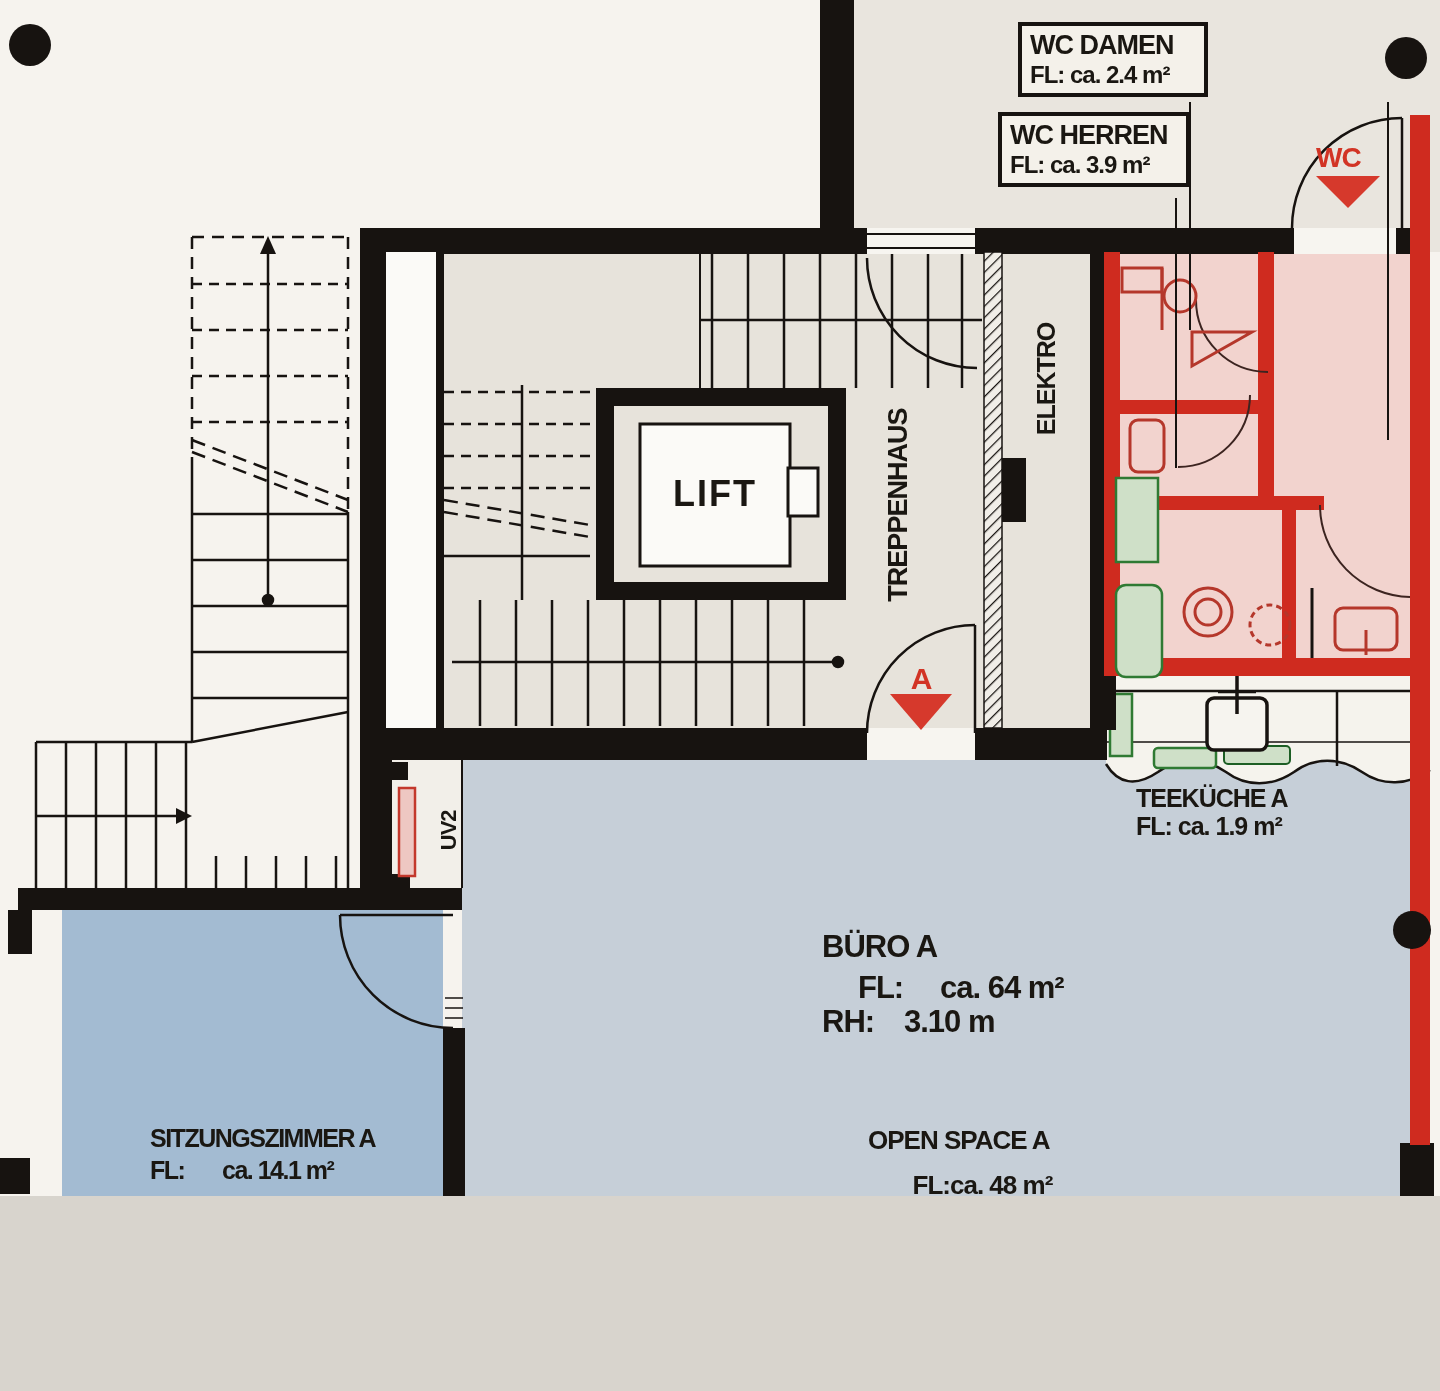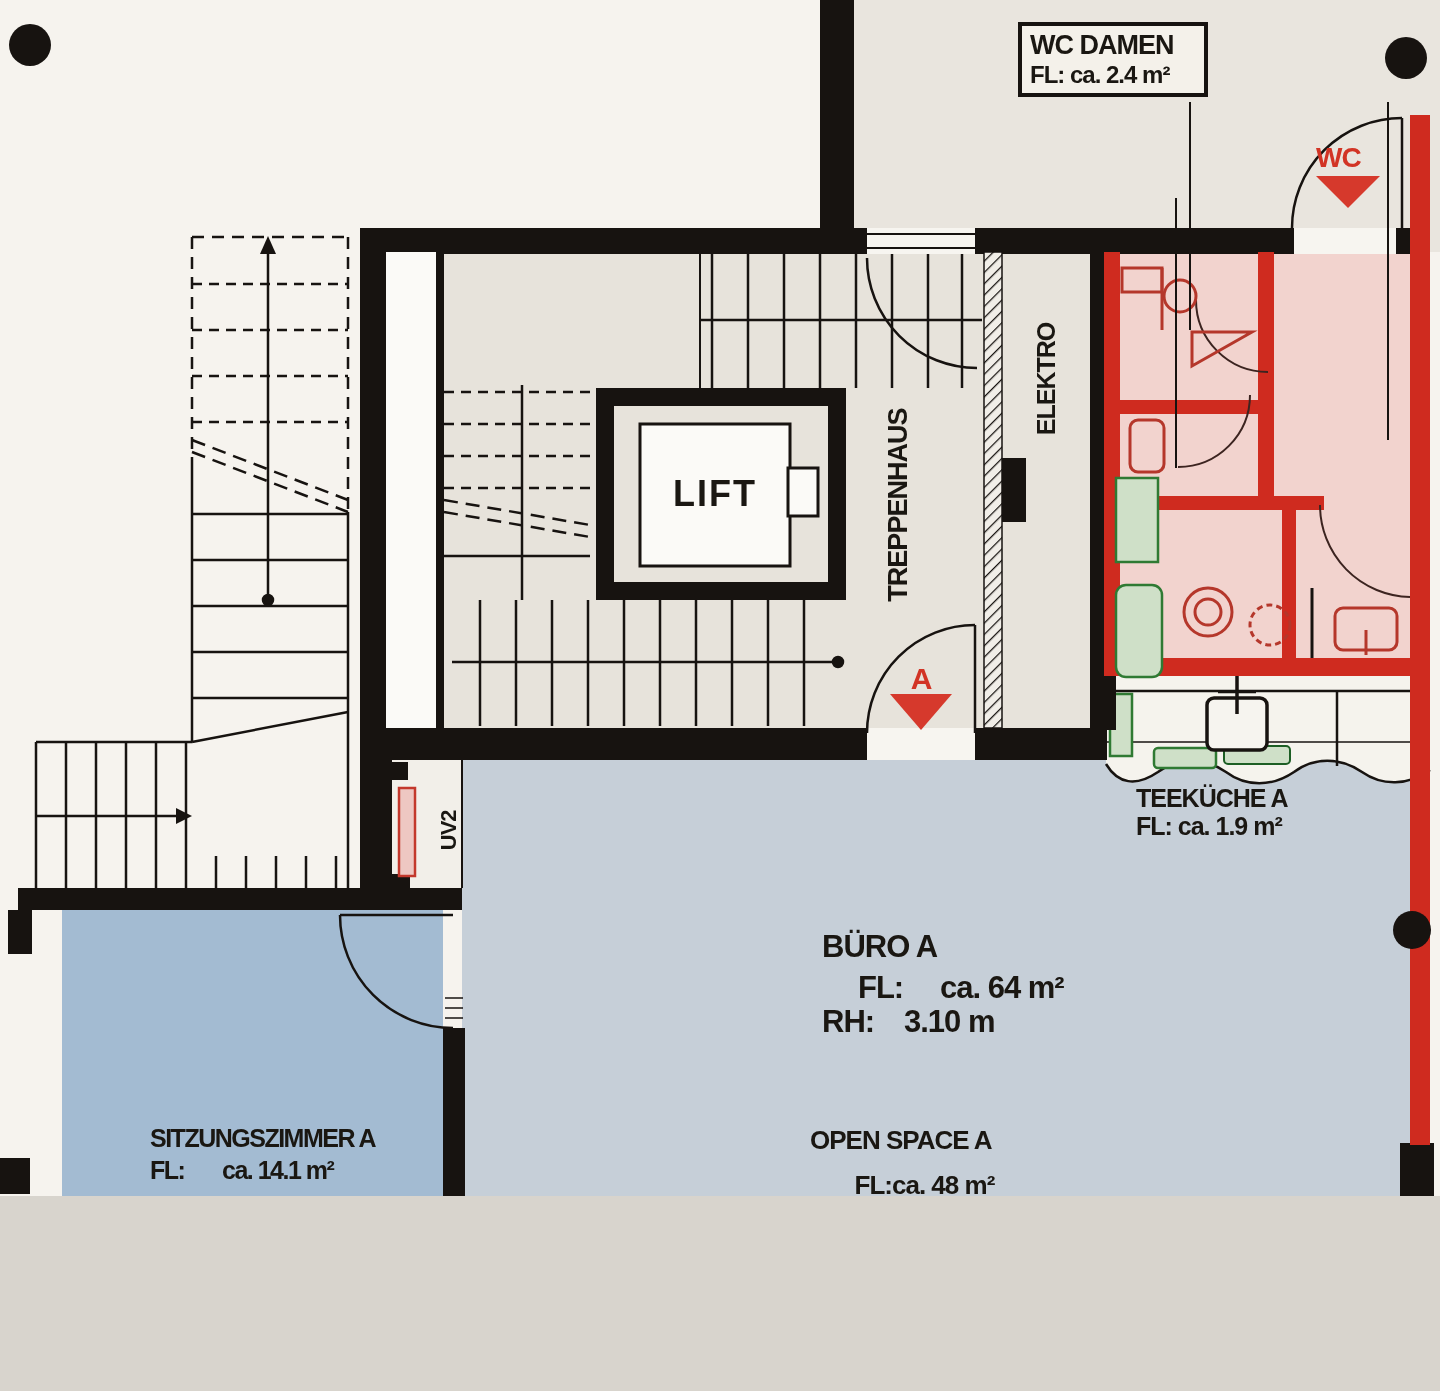--- a/index.html
+++ b/index.html
@@ -267,20 +267,24 @@
       <line x1="445" y1="998" x2="463" y2="998"></line>
       <line x1="445" y1="1008" x2="463" y2="1008"></line>
       <line x1="445" y1="1018" x2="463" y2="1018"></line>
     </g>
   </svg>
 
   <div class="box" style="left:1018px;top:22px;width:166px;">
     <div class="l1">WC DAMEN</div>
     <div class="l2">FL: ca. 2.4 m²</div>
   </div>
+  <div class="box" style="left:998px;top:112px;width:168px;">
+    <div class="l1">WC HERREN</div>
+    <div class="l2">FL: ca. 3.9 m²</div>
+  </div>
 
   <div class="lbl" style="left:653px;top:474px;width:124px;text-align:center;font-size:36px;letter-spacing:2px;">LIFT</div>
 
   <div class="lbl rot" style="left:738px;top:490px;width:320px;font-size:27px;">TREPPENHAUS</div>
 
   <div class="lbl rot" style="left:946px;top:365px;width:200px;font-size:25px;">ELEKTRO</div>
 
   <div class="lbl rot" style="left:409px;top:818px;width:80px;font-size:22px;">UV2</div>
 
   <div class="lbl" style="left:1136px;top:784px;font-size:25px;">
@@ -291,21 +295,21 @@
   <div class="lbl" style="left:822px;top:930px;font-size:31px;">
     <div>BÜRO A</div>
     <div style="margin-top:6px;margin-left:36px;">
       <span class="keyval" style="width:82px;">FL:</span><span>ca. 64 m²</span>
     </div>
     <div>
       <span class="keyval" style="width:82px;">RH:</span><span>3.10 m</span>
     </div>
   </div>
 
-  <div class="lbl" style="left:810px;top:1126px;font-size:26px;">
+  <div class="lbl" style="left:868px;top:1126px;font-size:26px;">
     <div>OPEN SPACE A</div>
     <div style="margin-top:16px;text-align:right;">
       <span class="keyval" style="width:82px;">FL:</span><span>ca. 48 m²</span>
     </div>
   </div>
 
   <div class="lbl" style="left:150px;top:1124px;font-size:25px;letter-spacing:-1.5px;">
     <div>SITZUNGSZIMMER A</div>
     <div style="margin-top:4px;">
       <span class="keyval" style="width:72px;">FL:</span><span>ca. 14.1 m²</span>

